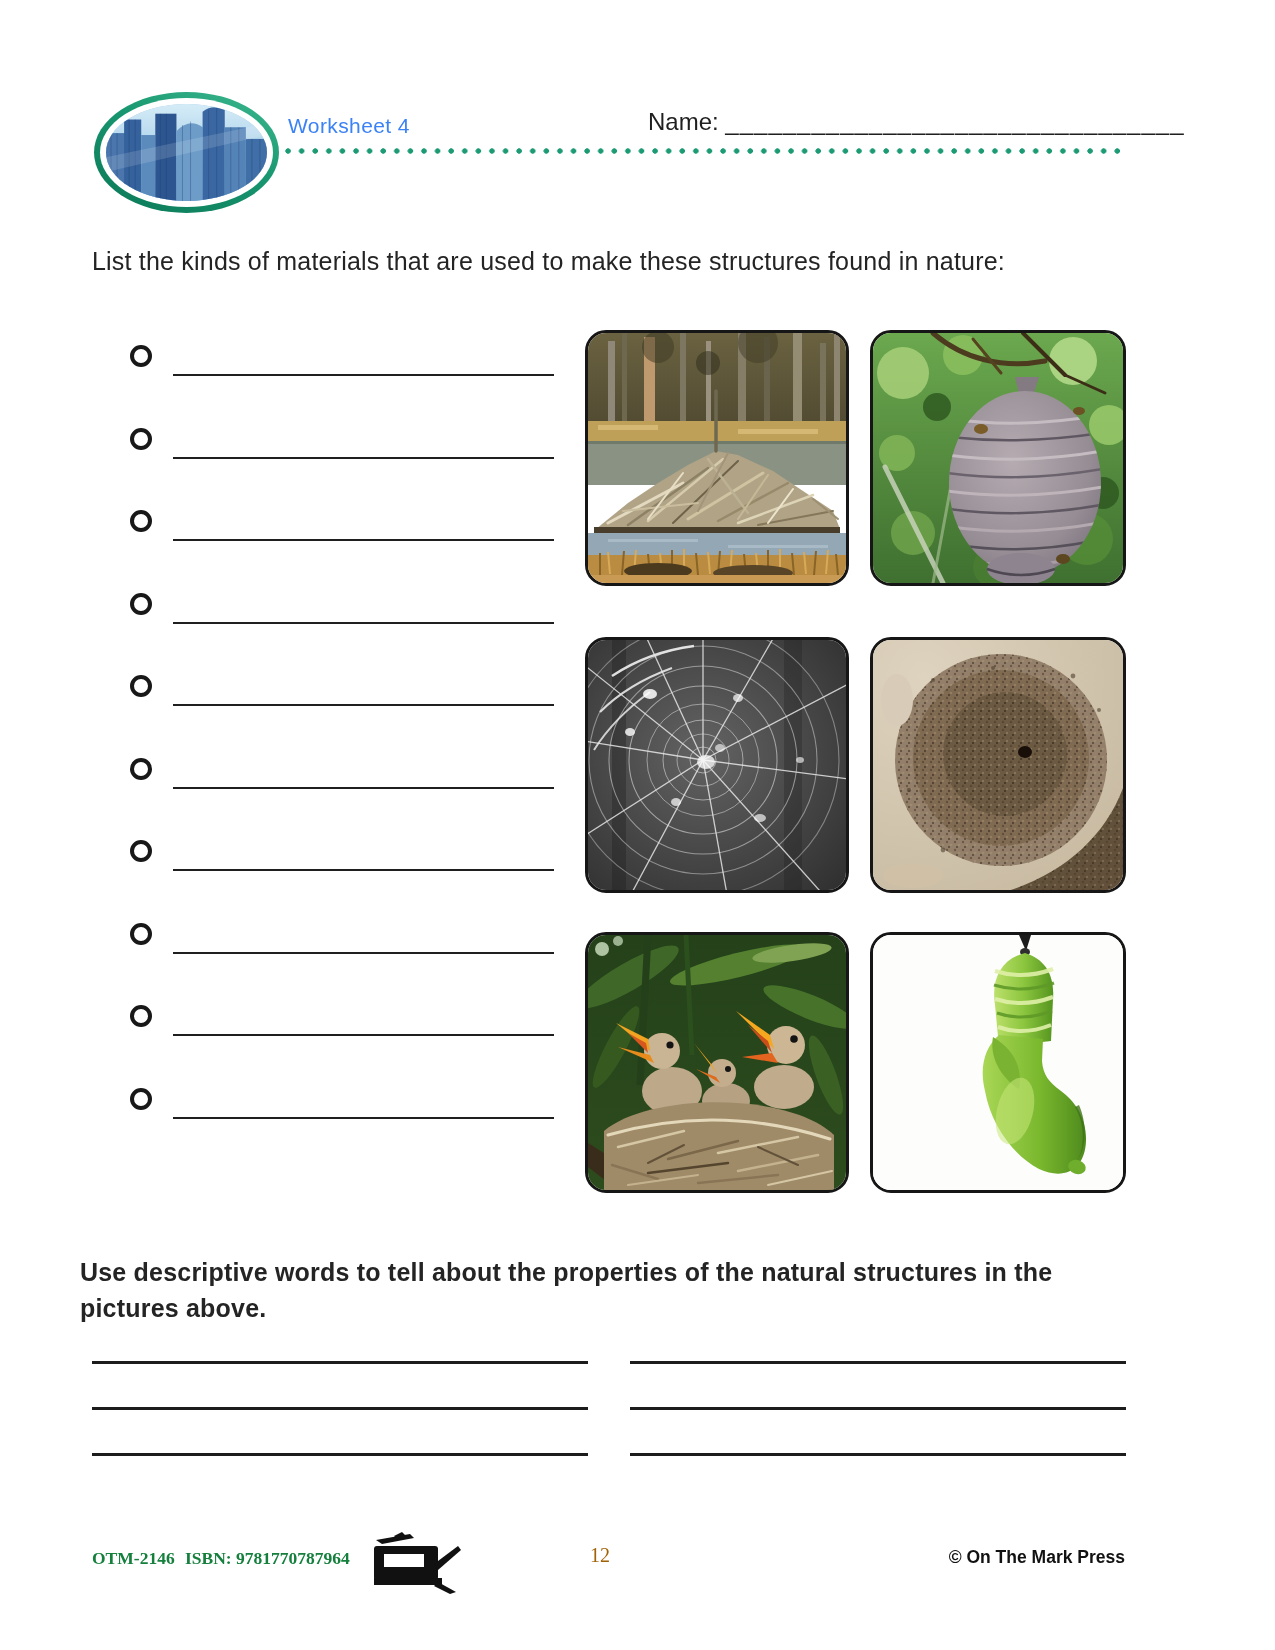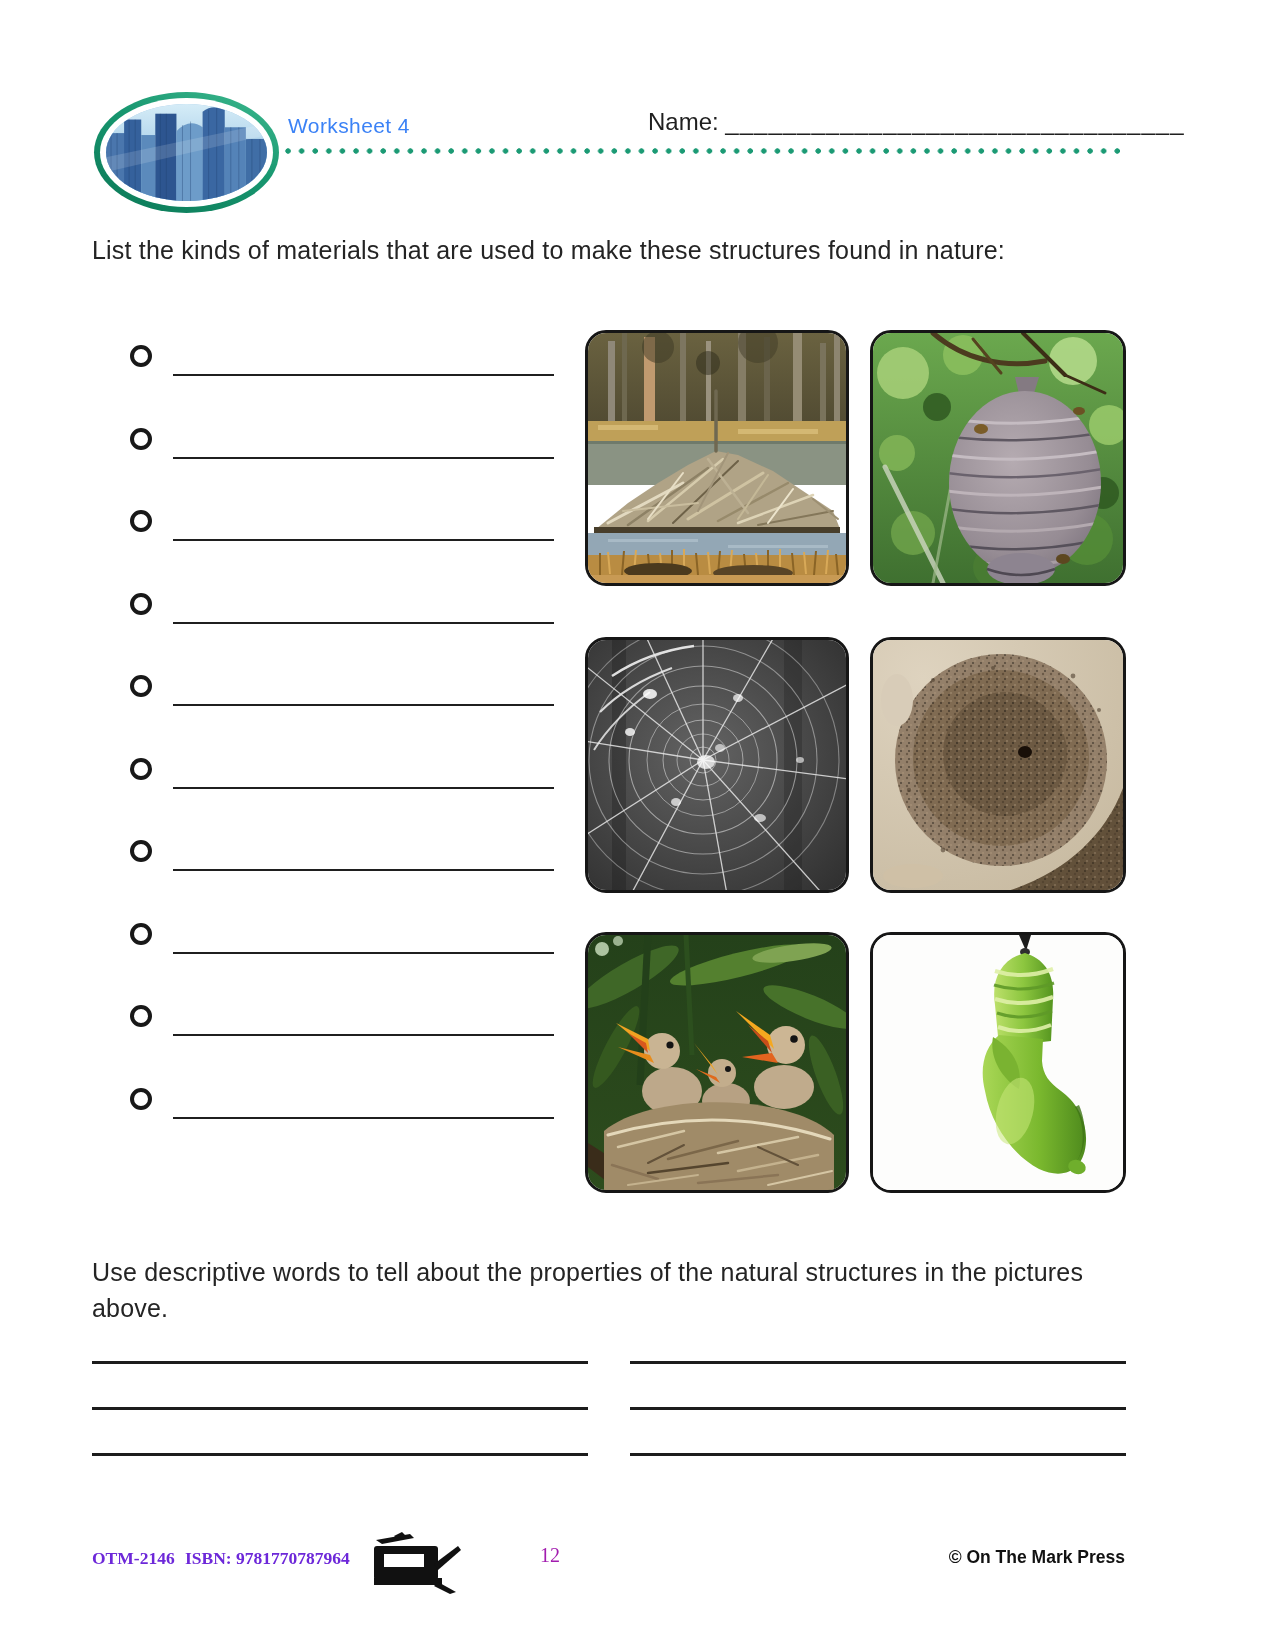--- a/index.html
+++ b/index.html
@@ -19,22 +19,22 @@
 
   .worksheet-label{left:288px;top:114px;font-size:21px;letter-spacing:.4px;color:#3b82f6;}
   .name-row{left:648px;top:108px;font-size:24px;color:#1f1f1f;white-space:nowrap;}
   .name-blank{letter-spacing:1px;color:#1f1f1f;}
   .dotted-line{left:284px;top:146px;width:842px;height:10px;
     background-image:radial-gradient(circle at 4px 5px,#1b9a74 2.4px,rgba(0,0,0,0) 3px);
     background-size:13.6px 10px;background-repeat:repeat-x;}
 
   
   .prompt{font-size:25px;line-height:36px;letter-spacing:.2px;color:#242424;}
-  .prompt-materials{left:92px;top:232px;width:1060px;}
-  .prompt-descriptive{left:92px;top:1254px;width:1015px;}
+  .prompt-materials{left:92px;top:243px;width:1060px;}
+  .prompt-descriptive{left:80px;top:1254px;width:1015px;font-weight:bold;}
 
   
   .materials{left:130px;top:338px;width:424px;}
   .m-item{position:relative;height:82.5px;width:424px;}
   .m-circle{position:absolute;left:0;top:7px;width:22px;height:22px;box-sizing:border-box;
     border:4px solid #181818;border-radius:50%;background:transparent;}
   .m-line{position:absolute;left:43px;right:0;top:36px;height:0;border-bottom:2.5px solid #1f1f1f;}
 
   
   .photo{border:3px solid #161616;border-radius:21px;overflow:hidden;background:#fff;}
@@ -50,25 +50,25 @@
   .ans-line{height:0;border-bottom:3px solid #1c1c1c;}
   .al1{left:92px;top:1361px;width:496px;}
   .al2{left:92px;top:1407px;width:496px;}
   .al3{left:92px;top:1453px;width:496px;}
   .ar1{left:630px;top:1361px;width:496px;}
   .ar2{left:630px;top:1407px;width:496px;}
   .ar3{left:630px;top:1453px;width:496px;}
 
   
   .footer-left{left:92px;top:1548px;font-family:"Liberation Serif",serif;font-weight:bold;
-    font-size:17.5px;color:#6d28d9;white-space:nowrap;}
+    font-size:17.5px;color:#15803d;white-space:nowrap;}
   .footer-left span{margin-right:6px;}
   .printer{left:368px;top:1532px;width:96px;height:64px;}
-  .page-num{left:540px;top:1544px;width:120px;
-    font-family:"Liberation Serif",serif;font-size:20px;color:#a21caf;}
+  .page-num{left:540px;top:1544px;width:120px;text-align:center;
+    font-family:"Liberation Serif",serif;font-size:20px;color:#a16207;}
   .footer-right{right:150px;top:1547px;font-family:Liberation Sans, sans-serif;font-weight:bold;
     font-size:17.5px;color:#111;white-space:nowrap;}
 </style>
 </head>
 <body>
 
 <div class="abs logo">
   <div class="logo-ring"></div>
   <div class="logo-white"></div>
   <div class="logo-img">

